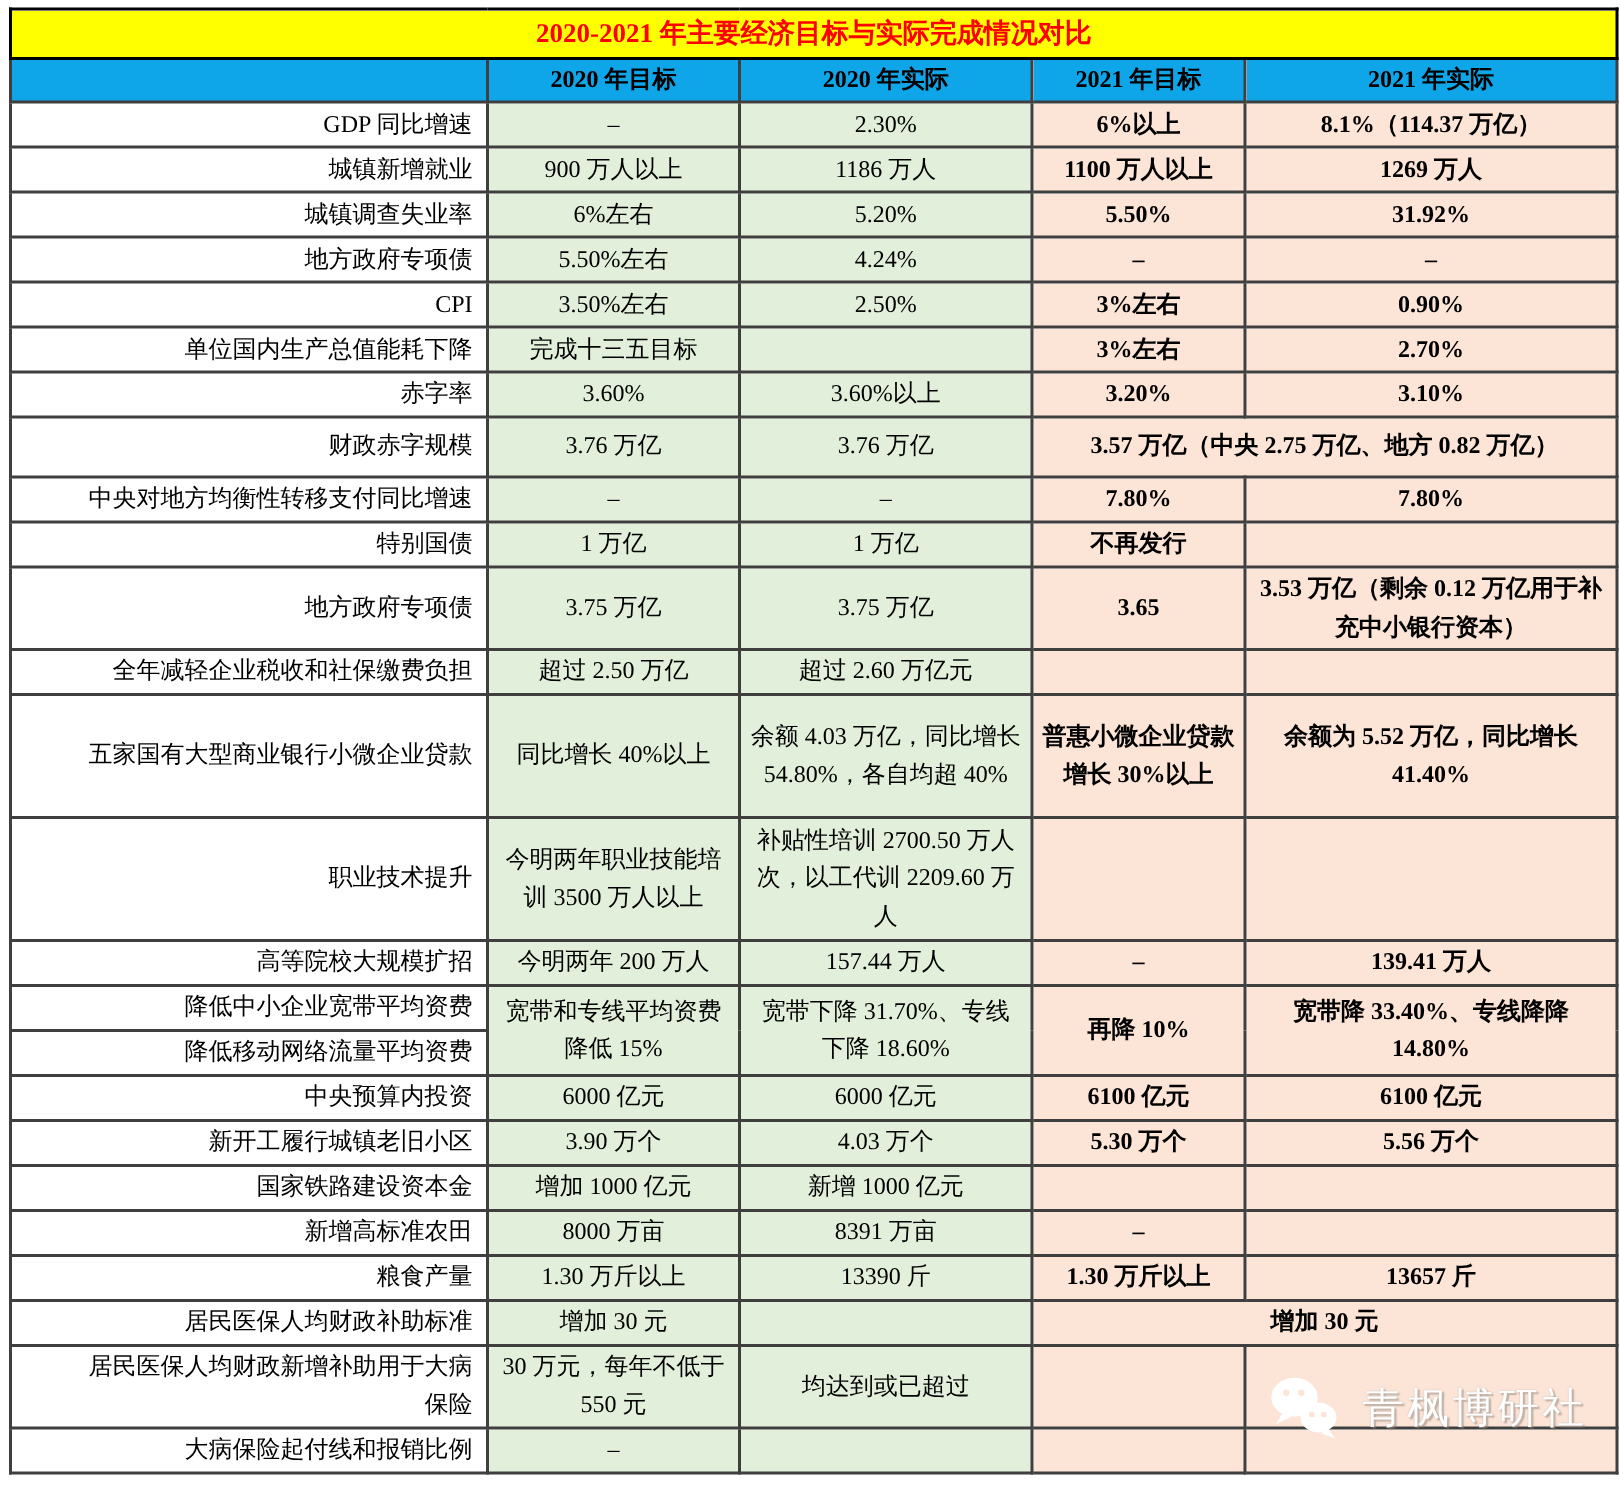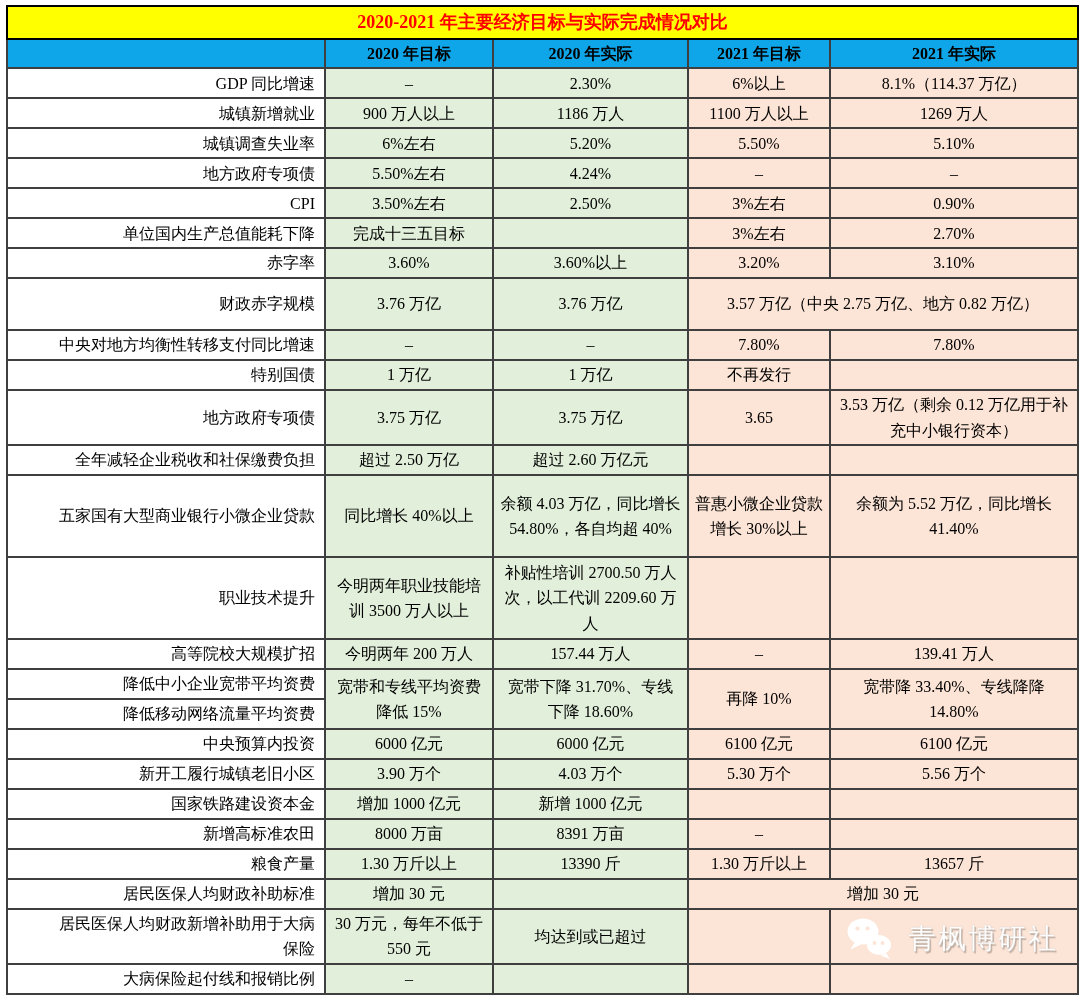--- a/index.html
+++ b/index.html
@@ -4,25 +4,25 @@
 <style>
   html,body{margin:0;padding:0;background:#ffffff;}
   .page{position:relative;width:1080px;height:1003px;background:#ffffff;
         font-family:"Liberation Serif","DejaVu Serif",serif;color:#000;}
   table{border-collapse:collapse;table-layout:fixed;width:1071px;
         position:absolute;left:6px;top:5px;border-radius:28px;}
   td{border:2px solid #3f3f3f;padding:1px 6px;font-size:16px;line-height:1.6;
      text-align:center;vertical-align:middle;overflow:hidden;}
   td.lbl{background:#ffffff;text-align:right;padding-right:9px;padding-left:40px;}
   td.g{background:#e2efda;}
-  td.o{background:#fce4d6;}
+  td.o{background:#fce4d6;font-weight:bold;}
   tr.titleRow td{background:#ffff00;color:#ff0000;font-weight:bold;font-size:18px;
                  border-color:#000;}
   tr.headRow td{background:#0ea5e9;font-weight:bold;font-size:16px;}
-  .h27{height:27px}.h28{height:28px}.h30{height:30px}.h56{height:52px}
+  .h27{height:27px}.h28{height:28px}.h30{height:30px}.h56{height:40px}
   .h86{height:82px}.h58{height:54px}
   .watermark{position:absolute;right:22px;top:917px;display:flex;align-items:center;
              gap:14px;font-family:"Liberation Sans","DejaVu Sans",sans-serif;
              pointer-events:none;}
   .watermark .wm-text{font-size:28px;color:#fdfdfd;letter-spacing:2px;
              text-shadow:0 0 1px #b9b2ac,1.5px 1.5px 1px rgba(140,130,120,.55);}
 </style>
 </head>
 <body>
 
@@ -59,21 +59,21 @@
           <td class="g">900 万人以上</td>
           <td class="g">1186 万人</td>
           <td class="o">1100 万人以上</td>
           <td class="o">1269 万人</td>
         </tr>
   <tr class="h30">
           <td class="lbl">城镇调查失业率</td>
           <td class="g">6%左右</td>
           <td class="g">5.20%</td>
           <td class="o">5.50%</td>
-          <td class="o">5.10%</td>
+          <td class="o">31.92%</td>
         </tr>
   <tr class="h30">
           <td class="lbl">地方政府专项债</td>
           <td class="g">5.50%左右</td>
           <td class="g">4.24%</td>
           <td class="o">–</td>
           <td class="o">–</td>
         </tr>
   <tr class="h30">
           <td class="lbl">CPI</td>

